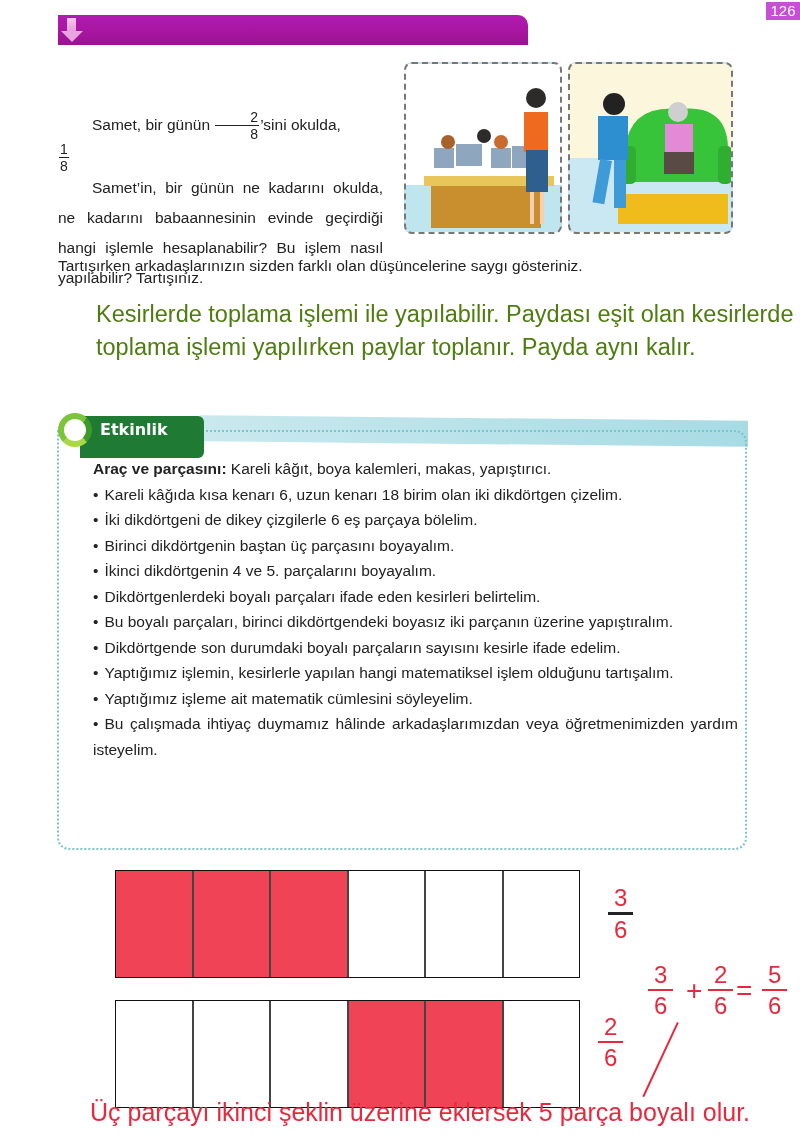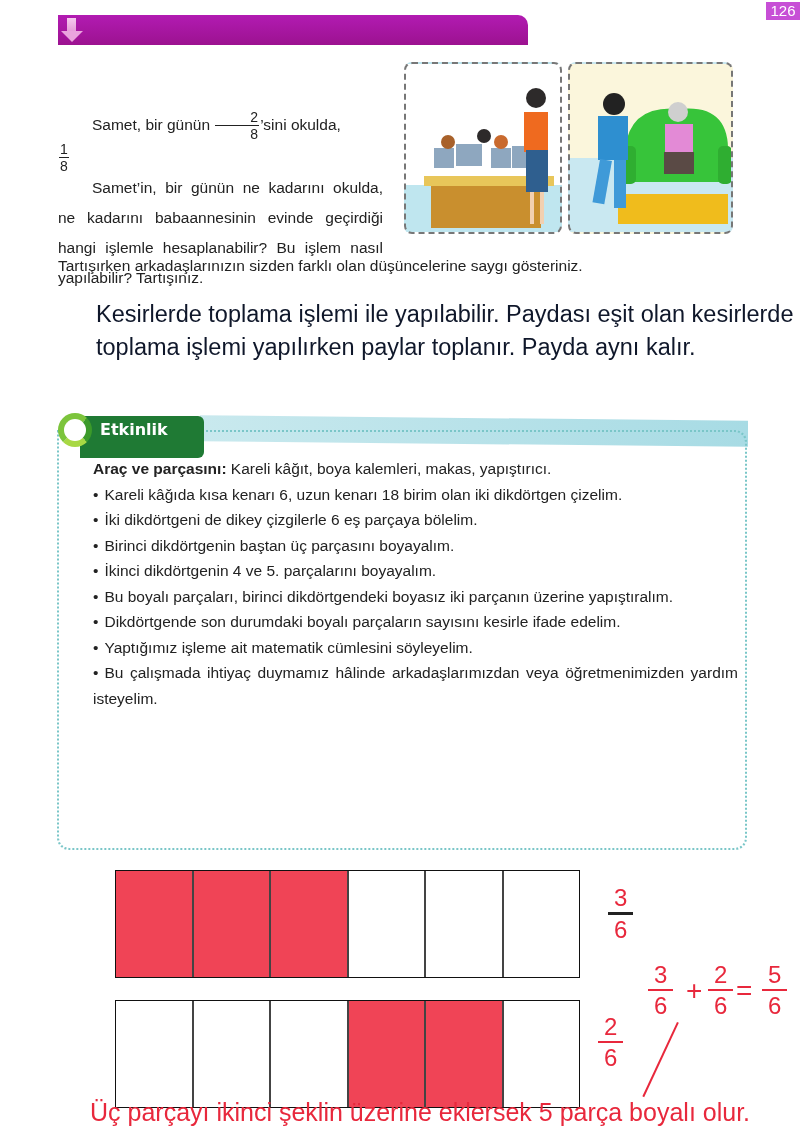--- a/index.html
+++ b/index.html
@@ -26,21 +26,21 @@
   .frac { display: inline-block; vertical-align: middle; text-align: center; line-height: 1; font-size: 14px; margin: 0 1px; }
   .frac .n { display: block; border-bottom: 1.2px solid #222; padding: 0 1px 1px; }
   .frac .d { display: block; padding-top: 1px; }
 
   .intro-last { position: absolute; left: 58px; top: 257px; font-size: 15.5px; }
 
   .pic { position: absolute; top: 62px; height: 172px; border: 2px dashed #777; border-radius: 8px; overflow: hidden; }
   .pic1 { left: 404px; width: 158px; background: linear-gradient(180deg,#fff 0%, #fff 72%, #bfe6ef 72%); }
   .pic2 { left: 568px; width: 165px; background: linear-gradient(180deg,#fbf6dc 0%, #fbf6dc 56%, #c9e8f1 56%); }
 
-  .answer { position: absolute; left: 96px; top: 298px; width: 700px; color: #0f172a;
+  .answer { position: absolute; left: 96px; top: 298px; width: 700px; color: #4d7c0f;
     font-size: 23.5px; line-height: 33px; }
 
   .etkinlik-box { position: absolute; left: 57px; top: 430px; width: 690px; height: 420px;
     border: 2px dotted #7ac6c8; border-radius: 0 12px 12px 12px; }
   .etkinlik-strip { position: absolute; left: 200px; top: 418px; width: 548px; height: 26px;
     background: linear-gradient(90deg,#c9e9ee,#a7dbe4); transform: skewY(0.6deg); }
   .etkinlik-tab { position: absolute; left: 80px; top: 416px; width: 124px; height: 42px;
     background: #1f7a34; border-radius: 0 6px 6px 0; color: #fff; font-weight: bold;
     font-size: 16px; line-height: 27px; padding-left: 20px; font-family: "DejaVu Sans", sans-serif; }
   .etkinlik-icon { position: absolute; left: 58px; top: 413px; width: 34px; height: 34px; border-radius: 50%;
@@ -135,22 +135,24 @@
 <div class="etkinlik-tab">Etkinlik</div>
 <div class="etkinlik-icon"></div>
 
 <div class="act">
   <p class="lead"><b>Araç ve parçasını:</b><span> Kareli kâğıt, boya kalemleri, makas, yapıştırıcı.</span></p>
   <ul>
     <li class="b">Kareli kâğıda kısa kenarı 6, uzun kenarı 18 birim olan iki dikdörtgen çizelim.</li>
     <li class="b">İki dikdörtgeni de dikey çizgilerle 6 eş parçaya bölelim.</li>
     <li class="b">Birinci dikdörtgenin baştan üç parçasını boyayalım.</li>
     <li class="b">İkinci dikdörtgenin 4 ve 5. parçalarını boyayalım.</li>
+    <li class="b">Dikdörtgenlerdeki boyalı parçaları ifade eden kesirleri belirtelim.</li>
     <li class="b">Bu boyalı parçaları, birinci dikdörtgendeki boyasız iki parçanın üzerine yapıştıralım.</li>
     <li class="b">Dikdörtgende son durumdaki boyalı parçaların sayısını kesirle ifade edelim.</li>
+    <li class="b" style="margin-left:0;text-align:justify">Yaptığımız işlemin, kesirlerle yapılan hangi matematiksel işlem olduğunu tartışalım.</li>
     <li class="b">Yaptığımız işleme ait matematik cümlesini söyleyelim.</li>
     <li class="b" style="text-align:justify">Bu çalışmada ihtiyaç duymamız hâlinde arkadaşlarımızdan veya öğretmenimizden yardım isteyelim.</li>
   </ul>
 </div>
 
 <div class="bar bar1">
   <div class="cell on"></div>
   <div class="cell on"></div>
   <div class="cell on"></div>
   <div class="cell"></div>

